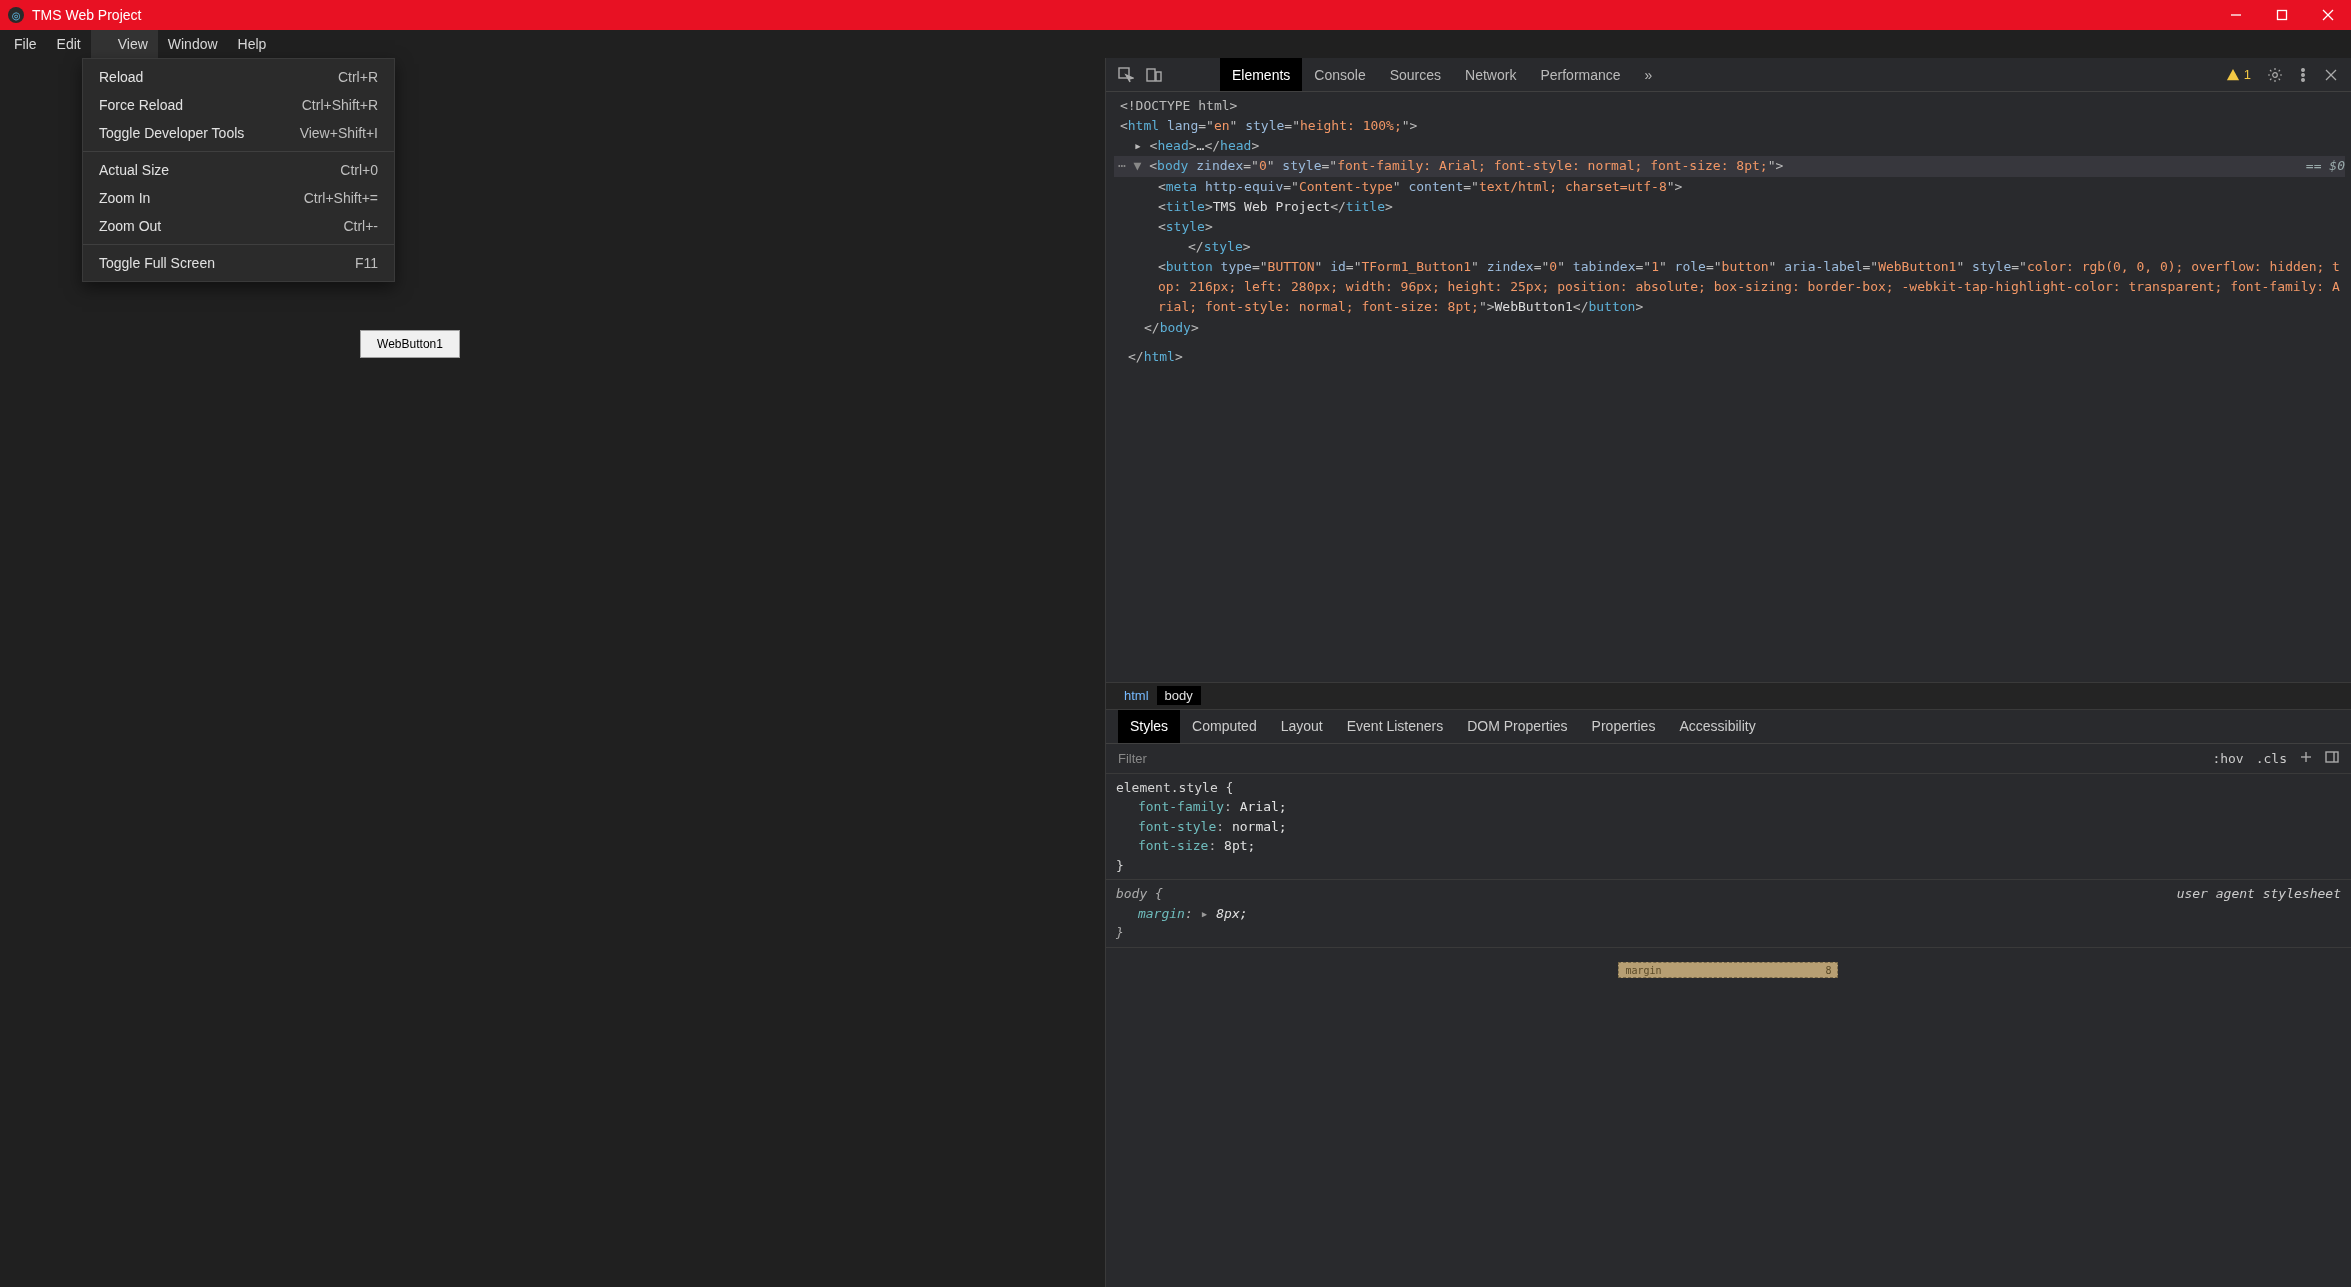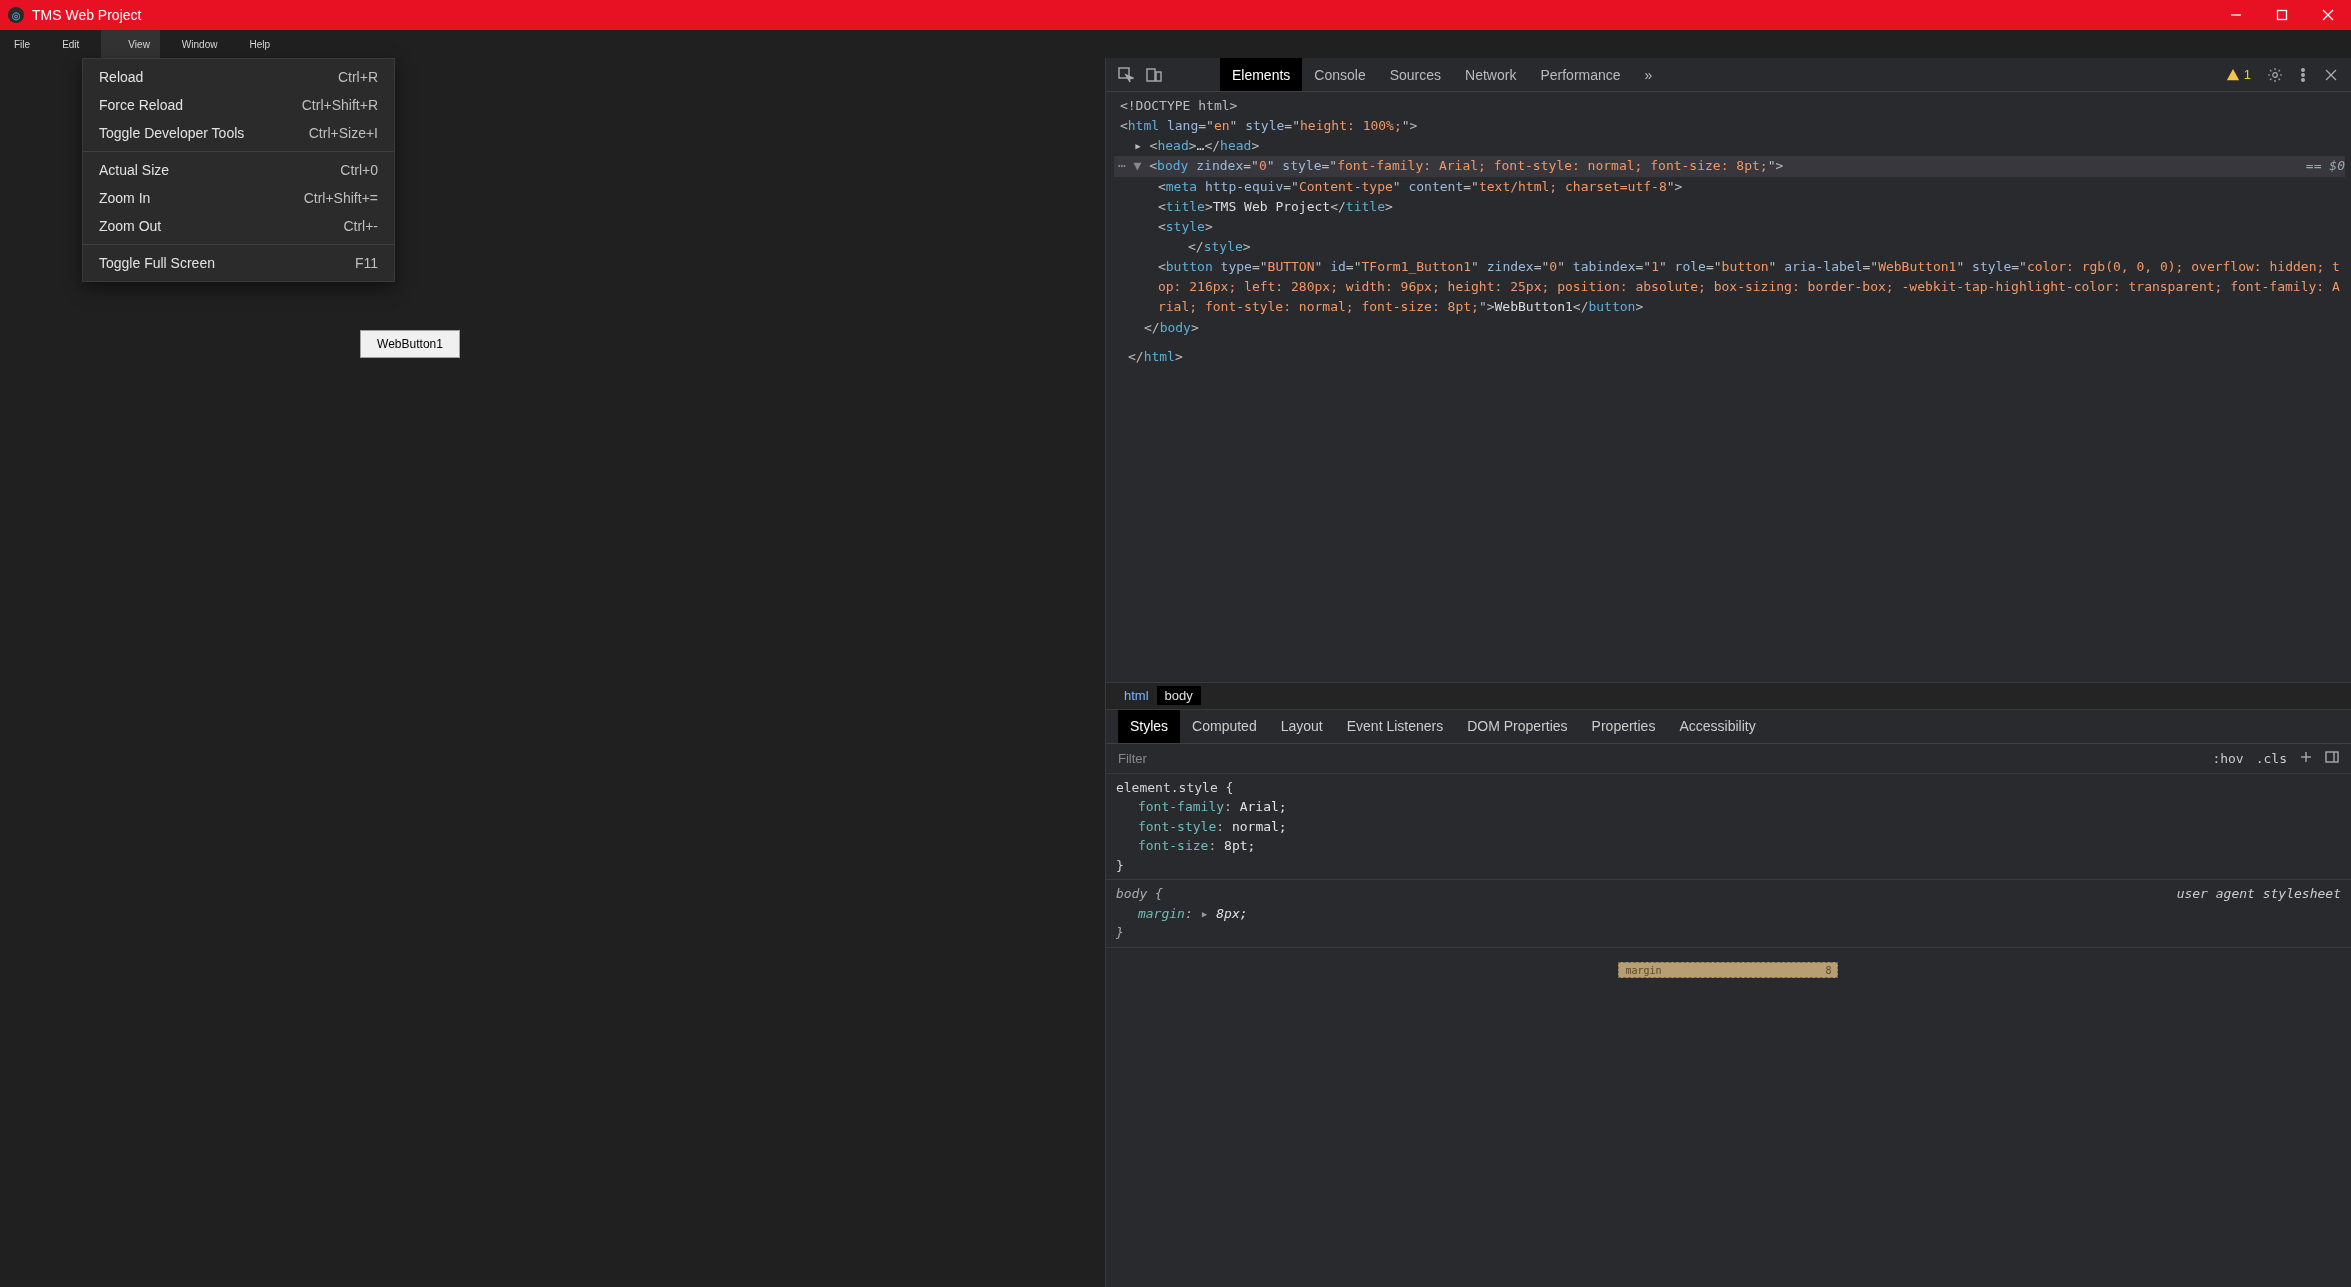--- a/index.html
+++ b/index.html
@@ -7,21 +7,21 @@
   .root { display: flex; flex-direction: column; width: 100%; height: 100%; }
 
   
   .titlebar { height: 30px; background: #e81123; display: flex; align-items: center; padding-left: 8px; color: #fff; font-size: 14px; }
   .titlebar .appicon { width: 16px; height: 16px; border-radius: 50%; background: #2a2a2a; margin-right: 8px; display: inline-flex; align-items: center; justify-content: center; font-size: 10px; color: #6cf; }
   .titlebar .title { flex: 1; }
   .titlebar .winctrl { width: 46px; height: 30px; display: flex; align-items: center; justify-content: center; color: #fff; }
   .titlebar .winctrl svg { width: 12px; height: 12px; stroke: #fff; fill: none; stroke-width: 1.3; }
 
   
-  .menubar { height: 28px; background: #202020; display: flex; align-items: stretch; padding: 0 4px; font-size: 10px; gap: 12px; }
+  .menubar { height: 28px; background: #202020; display: flex; align-items: stretch; padding: 0 4px; font-size: 14px; }
   .menubar .menuitem { padding: 0 10px; display: flex; align-items: center; color: #d8d8d8; }
   .menubar .menuitem.active { background: #333; padding-left: 27px; }
 
   
   .body { flex: 1; display: flex; min-height: 0; }
 
   .left { flex: 0 0 47%; position: relative; background: #202020; padding-left: 44px; }
   .dropdown { position: absolute; left: 82px; top: 0; width: 313px; background: #2b2b2b; border: 1px solid #3a3a3a; box-shadow: 0 6px 16px rgba(0,0,0,.5); padding: 4px 0; }
   .dropdown .ditem { display: flex; justify-content: space-between; padding: 6px 16px; font-size: 14px; color: #e2e2e2; }
   .dropdown .ditem .accel { color: #bfbfbf; }
@@ -123,21 +123,21 @@
         <div class="ditem">
             <span>Reload</span>
             <span class="accel">Ctrl+R</span>
           </div>
         <div class="ditem">
             <span>Force Reload</span>
             <span class="accel">Ctrl+Shift+R</span>
           </div>
         <div class="ditem">
             <span>Toggle Developer Tools</span>
-            <span class="accel">Ctrl+Size+I</span>
+            <span class="accel">View+Shift+I</span>
           </div>
         <hr>
         <div class="ditem">
             <span>Actual Size</span>
             <span class="accel">Ctrl+0</span>
           </div>
         <div class="ditem">
             <span>Zoom In</span>
             <span class="accel">Ctrl+Shift+=</span>
           </div>

